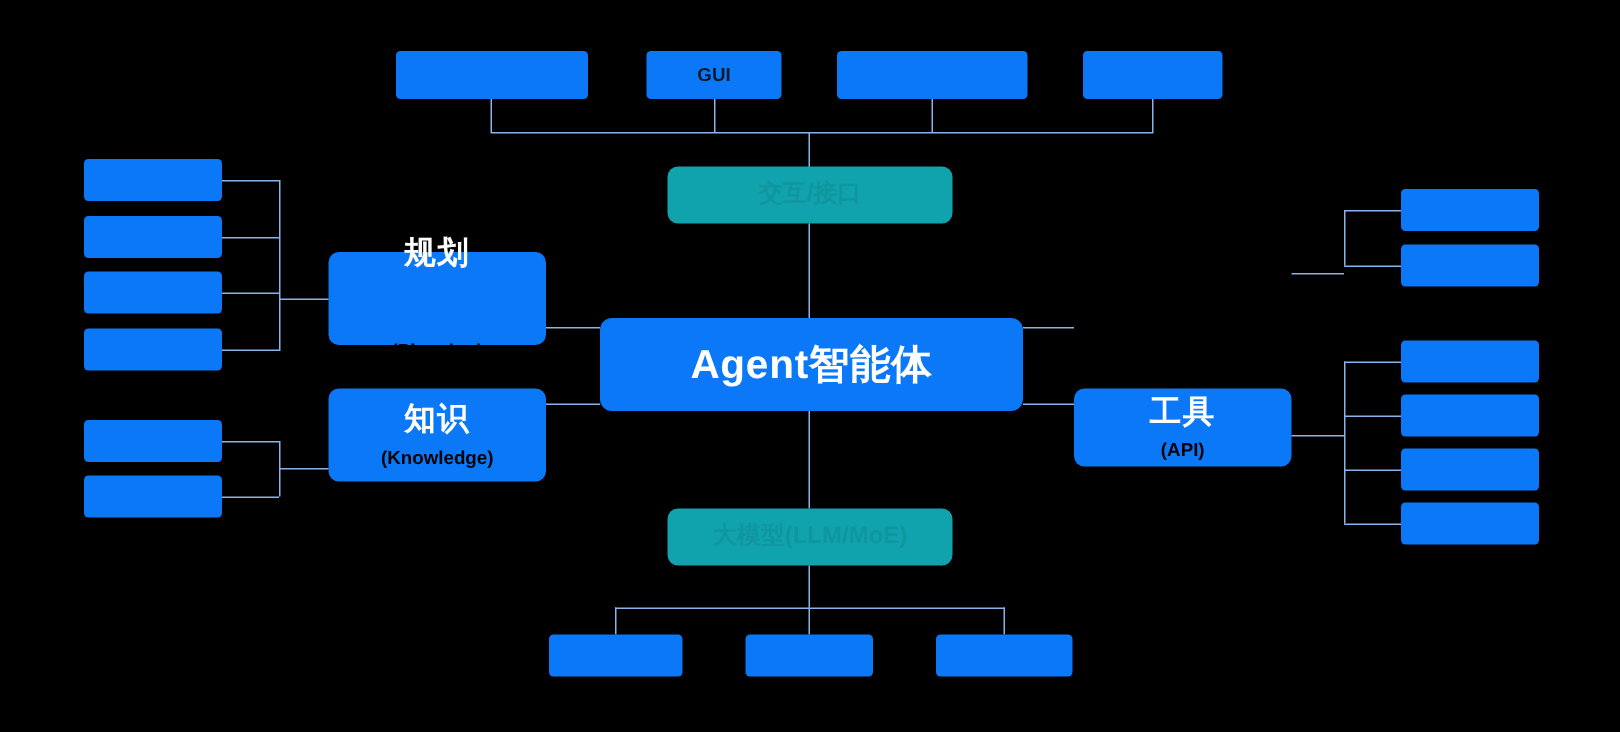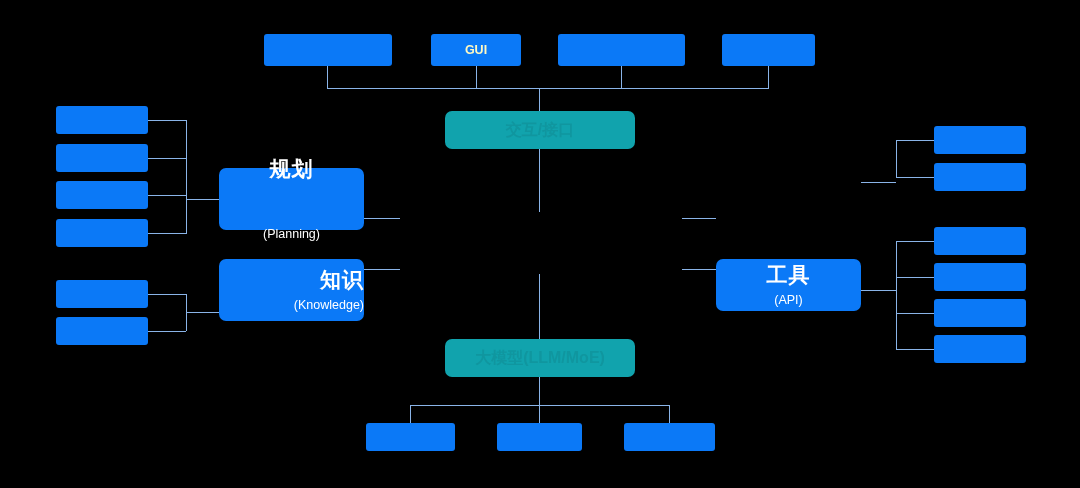--- a/index.html
+++ b/index.html
@@ -38,38 +38,38 @@
     border-radius:7px;
     color:#ffffff;
   }
   .branch .cn{
     font-size:21px;
     font-weight:700;
     letter-spacing:1px;
   }
   .branch .en{
     font-size:12.5px;
-    font-weight:400;
-    color:#ffffff;
+    font-weight:700;
+    color:#000000;
     margin-top:5px;
   }
   
   .bar{
     border-radius:7px;
     font-size:16px;
     font-weight:700;
     
     color:#10969f;
   }
   
   .leaf{
     border-radius:3px;
     font-size:12.5px;
     font-weight:600;
-    color:#fef9c3;
+    color:#0f172a;
   }
   .conn{
     position:absolute;
     background:#8ab4e8;
   }
   .h{height:1px;}
   .v{width:1px;}
 </style>
 </head>
 <body>
@@ -97,20 +97,23 @@
   <div class="conn h" style="left:327px;top:88px;width:442px;"></div>
 
   <div class="conn v" style="left:539px;top:88px;height:24px;"></div>
 
   <div class="node teal bar" style="left:445px;top:111px;width:190px;height:38px;">
     <span>交互/接口</span>
   </div>
 
   <div class="conn v" style="left:539px;top:149px;height:63px;"></div>
 
+  <div class="node blue hub" style="left:400px;top:212px;width:282px;height:62px;">
+    <span>Agent智能体</span>
+  </div>
 
   <div class="conn v" style="left:539px;top:274px;height:65px;"></div>
 
   <div class="node teal bar" style="left:445px;top:339px;width:190px;height:38px;">
     <span>大模型(LLM/MoE)</span>
   </div>
 
   <div class="conn v" style="left:539px;top:377px;height:28px;"></div>
   <div class="conn h" style="left:410px;top:405px;width:260px;"></div>
   <div class="conn v" style="left:410px;top:405px;height:18px;"></div>
@@ -147,21 +150,21 @@
     <span></span>
   </div>
 
   <div class="conn h" style="left:148px;top:120px;width:38px;"></div>
   <div class="conn h" style="left:148px;top:158px;width:38px;"></div>
   <div class="conn h" style="left:148px;top:195px;width:38px;"></div>
   <div class="conn h" style="left:148px;top:233px;width:38px;"></div>
   <div class="conn v" style="left:186px;top:120px;height:114px;"></div>
   <div class="conn h" style="left:186px;top:199px;width:33px;"></div>
 
-  <div class="node blue branch" style="left:219px;top:259px;width:145px;height:62px;align-items:flex-end;">
+  <div class="node blue branch" style="left:219px;top:259px;width:145px;height:62px;">
     <span class="cn">知识</span>
     <span class="en">(Knowledge)</span>
   </div>
 
   <div class="conn h" style="left:364px;top:269px;width:36px;"></div>
 
   <div class="node blue leaf" style="left:56px;top:280px;width:92px;height:28px;">
     <span></span>
   </div>
   <div class="node blue leaf" style="left:56px;top:317px;width:92px;height:28px;">

